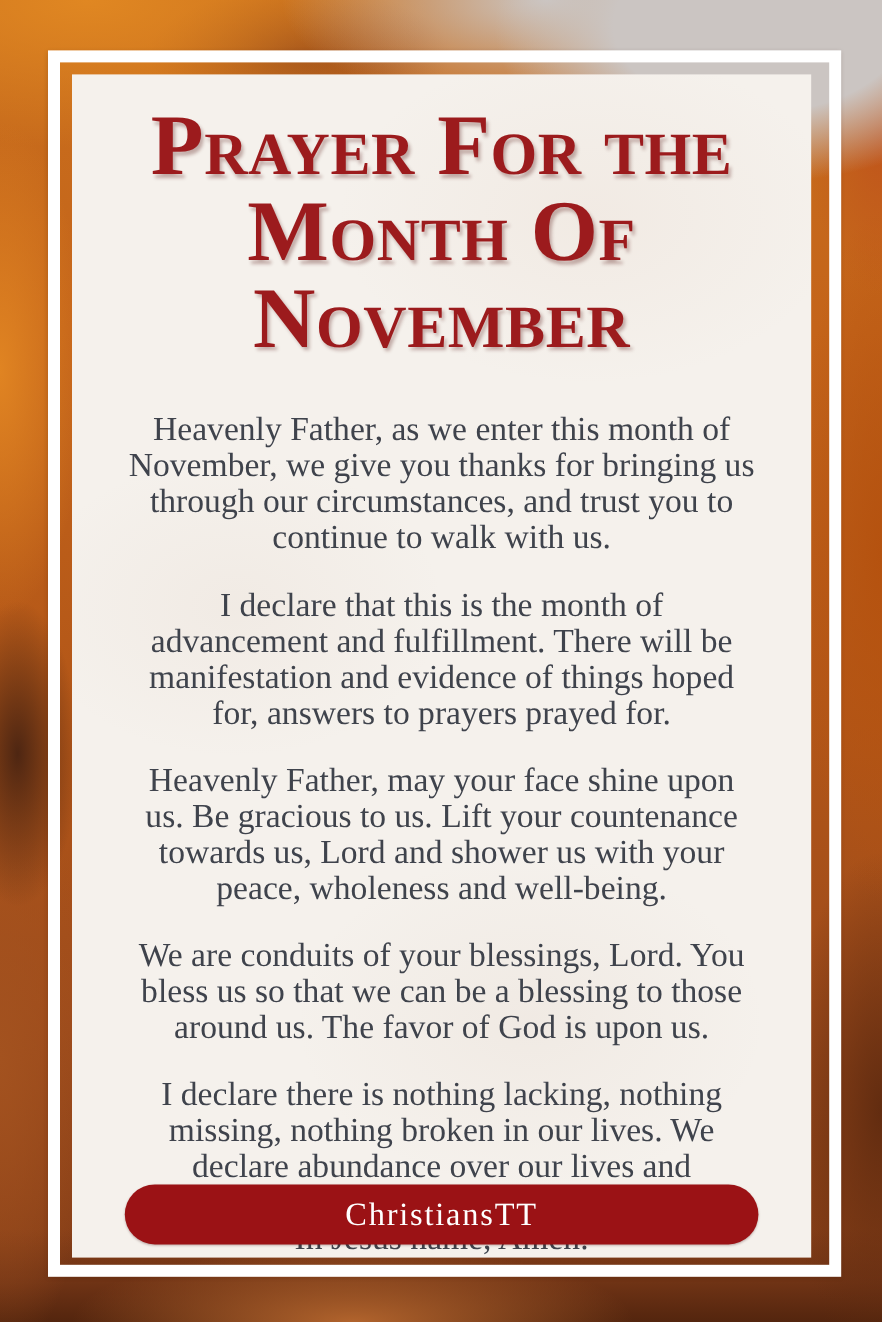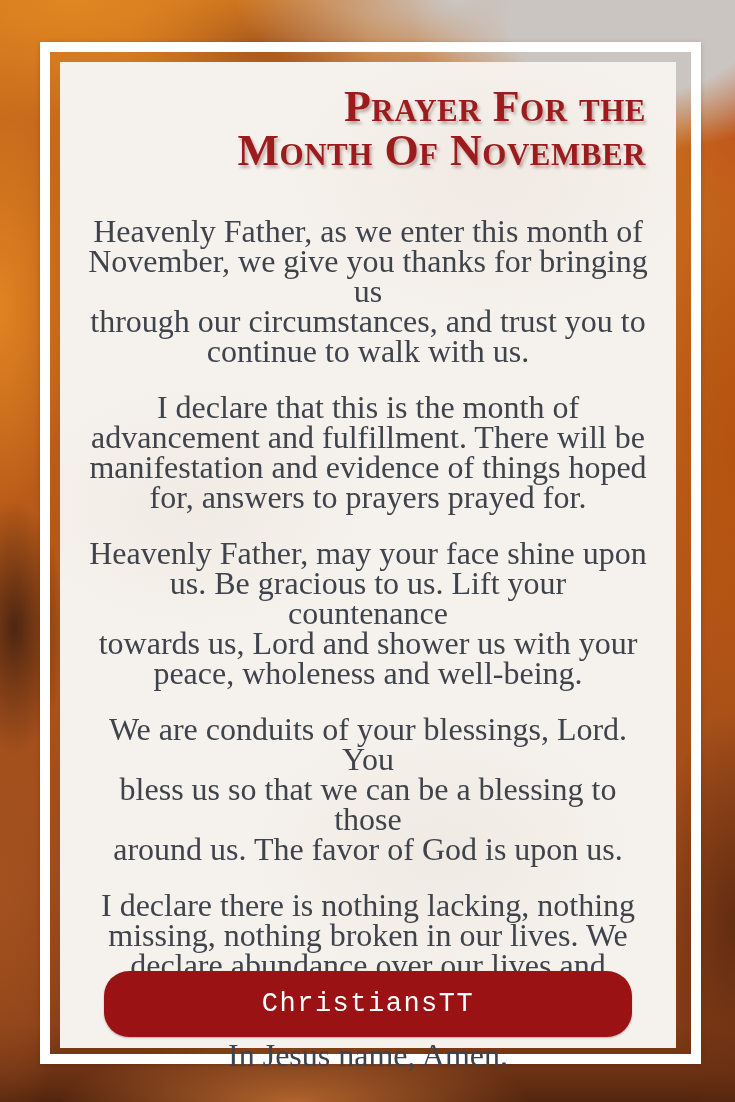--- a/index.html
+++ b/index.html
@@ -52,52 +52,52 @@
       radial-gradient(280px 200px at 62% 80%, rgba(192,162,142,0.09), rgba(192,162,142,0) 70%);
     padding:0 26px;
   }
 
   .title{
     margin:23px 0 0;
     padding:0 4px;
     font-family:"Liberation Serif",serif;
     font-variant:small-caps;
     font-weight:700;
-    font-size:44px;
+    font-size:72px;
     line-height:1.0;
     letter-spacing:0.5px;
-    text-align:right;
+    text-align:center;
     color:#9c1b1d;
     text-shadow:2px 3px 3px rgba(84,22,18,0.32);
     white-space:pre-line;
   }
 
   .body-text{
     margin-top:43px;
   }
 
   .para{
     margin:0 0 26px;
     font-family:"Liberation Serif",serif;
-    font-size:32px;
+    font-size:28px;
     line-height:30px;
     text-align:center;
     color:#3f434c;
     white-space:pre-line;
   }
   .para:last-child{margin-bottom:0;font-family:Liberation Serif, serif;}
 
   .brand-btn{
     position:absolute;
     left:44px;right:44px;bottom:11px;
-    height:66px;
+    height:50px;
     border-radius:25px;
     background:#9b1215;
     color:#ffffff;
-    font-family:Liberation Mono, monospace;
+    font-family:Liberation Serif, serif;
     font-size:27px;
     letter-spacing:1.5px;
     display:flex;align-items:center;justify-content:center;
     cursor:pointer;
     box-shadow:0 1px 2px rgba(60,10,10,0.3);
   }
 </style>
 </head>
 <body>
 

